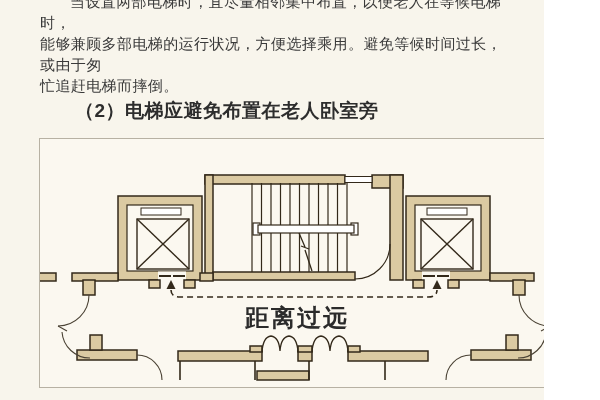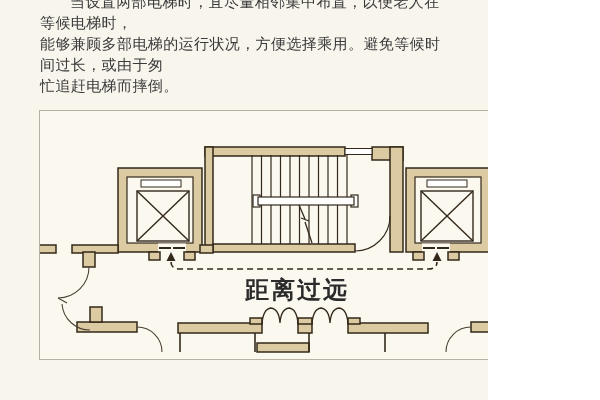--- a/index.html
+++ b/index.html
@@ -7,21 +7,21 @@
     --figure-paper:#fbf8f0;
     --ink:#3a3a3a;
     --wall:#dbcaa2;
     --line:#33291a;
     --border:#b7b1a3;
   }
   html,body{margin:0;padding:0;}
   body{font-family:"Liberation Sans","DejaVu Sans",sans-serif;}
   .page{
     position:relative;
-    width:488px;height:400px;
+    width:544px;height:400px;
     background:var(--paper);
     overflow:hidden;
   }
   .text-col{padding:0 36px 0 40px;}
   .para{
     margin:0;
     font-size:15px;
     line-height:21px;
     letter-spacing:0.4px;
     color:var(--ink);
@@ -54,20 +54,21 @@
 </style>
 </head>
 <body>
 
 <div class="page">
 
   <div class="text-col">
     <p class="para first">当设置两部电梯时，宜尽量相邻集中布置，以便老人在等候电梯时，
 能够兼顾多部电梯的运行状况，方便选择乘用。避免等候时间过长，或由于匆
 忙追赶电梯而摔倒。</p>
+    <h3 class="heading">（2）电梯应避免布置在老人卧室旁</h3>
   </div>
 
   <div class="figure">
     <svg width="522" height="248" viewBox="40 159 522 248">
       <g stroke="#33291a" stroke-width="1.5" fill="#dbcaa2">
 
         <g>
           <rect x="205" y="195" width="140" height="9"></rect>
           <rect x="372" y="195" width="31" height="13"></rect>
           <rect x="390" y="195" width="13" height="105"></rect>

